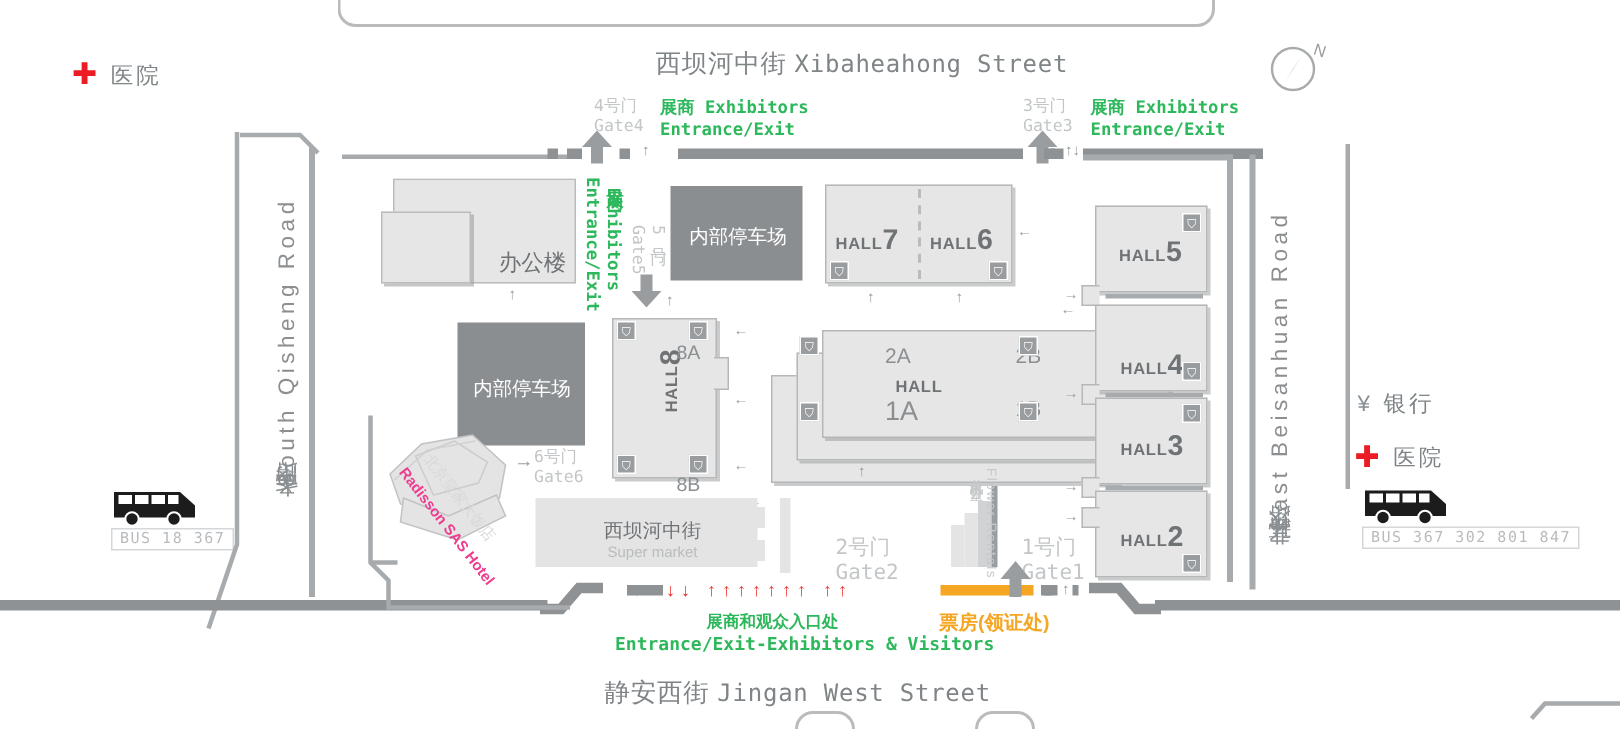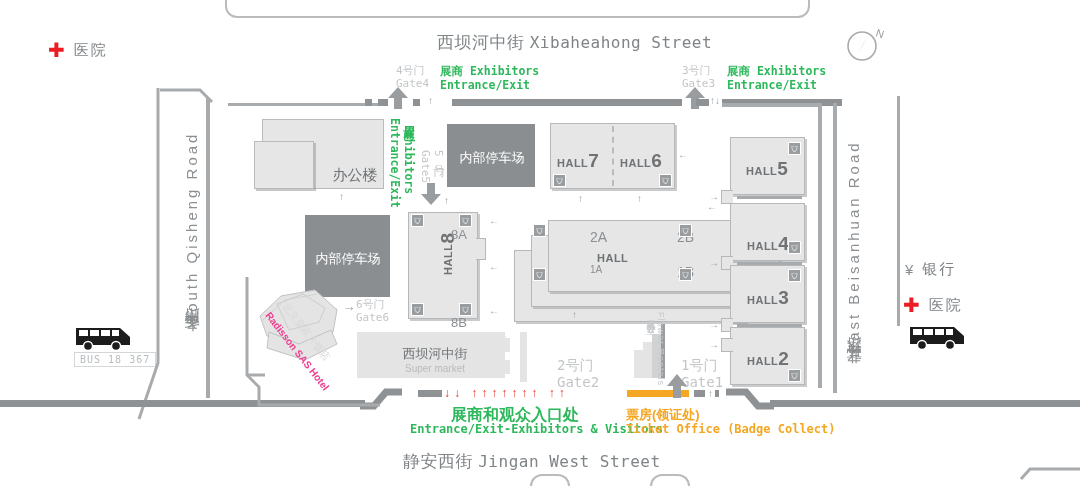--- a/index.html
+++ b/index.html
@@ -136,20 +136,21 @@
       <svg width="58" height="26" viewBox="0 0 58 26">
         <path d="M2 2 h44 l10 9 v8 h-54 z" fill="#1c1c1c"></path>
         <rect x="5" y="4" width="9" height="6" fill="#fff"></rect>
         <rect x="16" y="4" width="9" height="6" fill="#fff"></rect>
         <rect x="27" y="4" width="9" height="6" fill="#fff"></rect>
         <rect x="38" y="4" width="7" height="6" fill="#fff"></rect>
         <circle cx="14" cy="20" r="4.5" fill="#1c1c1c" stroke="#fff" stroke-width="1.4"></circle>
         <circle cx="42" cy="20" r="4.5" fill="#1c1c1c" stroke="#fff" stroke-width="1.4"></circle>
       </svg>
     </div>
+    <div class="busbox">BUS 367 302 801 847</div>
   </div>
 
 
   <div class="abs" style="left:138px;top:88px;width:60px;height:330px;">
     <svg width="62" height="332" viewBox="0 0 62 332">
       <path d="M20 0 L20 275 L1 331" stroke="#a8abad" stroke-width="3" fill="none"></path>
       <path d="M28 88 L28 330" stroke="#a8abad" stroke-width="0" fill="none"></path>
     </svg>
   </div>
   <div class="abs roadline" style="left:206px;top:98px;width:4px;height:300px;"></div>
@@ -278,21 +279,21 @@
   <div class="abs wc" style="left:459px;top:303px;">⛉</div>
   <div class="abs arr" style="left:489px;top:216px;">←</div>
   <div class="abs arr" style="left:489px;top:262px;">←</div>
   <div class="abs arr" style="left:489px;top:306px;">←</div>
 
   <div class="abs hall" style="left:514px;top:250px;width:232px;height:72px;"></div>
   <div class="abs hall" style="left:531px;top:235px;width:232px;height:72px;"></div>
   <div class="abs hall" style="left:548px;top:220px;width:232px;height:72px;"></div>
   <div class="abs sub" style="left:590px;top:229px;font-size:14px;">2A</div>
   <div class="abs sub" style="left:677px;top:229px;font-size:14px;">2B</div>
-  <div class="abs sub" style="left:590px;top:264px;font-size:10px;">1A</div>
+  <div class="abs sub" style="left:590px;top:264px;font-size:18px;">1A</div>
   <div class="abs sub" style="left:677px;top:264px;font-size:14px;">1B</div>
   <div class="abs hlabel" style="left:597px;top:248px;">
     <span class="sm">HALL</span>
   </div>
   <div class="abs wc" style="left:533px;top:224px;">⛉</div>
   <div class="abs wc" style="left:679px;top:224px;">⛉</div>
   <div class="abs wc" style="left:533px;top:268px;">⛉</div>
   <div class="abs wc" style="left:679px;top:268px;">⛉</div>
   <div class="abs arr" style="left:572px;top:310px;">↑</div>
   <div class="abs arr" style="left:498px;top:330px;">←</div>
@@ -369,26 +370,25 @@
         <path d="M11 1 L21 13 L15 13 L15 25 L7 25 L7 13 L1 13 Z" fill="#9a9d9f"></path>
       </svg>
   </div>
   <div class="abs arr" style="left:708px;top:389px;">↑</div>
   <div class="abs arr" style="left:709px;top:340px;">→</div>
   <div class="abs hall" style="left:721px;top:338px;width:12px;height:14px;border-right:none;box-shadow:none;"></div>
 
   <div class="abs redarrows" style="left:444px;top:386px;">↓↓ ↑↑↑↑↑↑↑ ↑↑</div>
 
   <div class="abs grn" style="left:410px;top:408px;text-align:center;width:210px;">
-    <div class="grn-cn" style="font-size:16px;">展商和观众入口处</div>
+    <div class="grn-cn" style="font-size:11px;">展商和观众入口处</div>
     <div style="font-size:12px;">Entrance/Exit-Exhibitors &amp; Visitors</div>
   </div>
   <div class="abs org" style="left:626px;top:408px;">
     <div class="grn-cn" style="font-size:13px;">票房(领证处)</div>
-    <div style="font-size:12px;">Ticket Office (Badge Collect)</div>
   </div>
 
   <div class="abs" style="left:255px;top:288px;">
     <svg width="110" height="80" viewBox="0 0 110 80">
       <g fill="#e4e4e4" stroke="#c0c2c4" stroke-width="1">
         <path d="M5 28 L26 8 L60 2 L82 22 L78 44 L46 58 L12 48 Z"></path>
         <path d="M14 44 L44 56 L76 42 L82 56 L50 72 L12 60 Z"></path>
         <path d="M22 16 L48 6 L70 20 L64 34 L34 42 Z" opacity=".7"></path>
       </g>
       <path d="M8 32 L30 12 L62 6" stroke="#cfd1d3" stroke-width="1" fill="none"></path>

